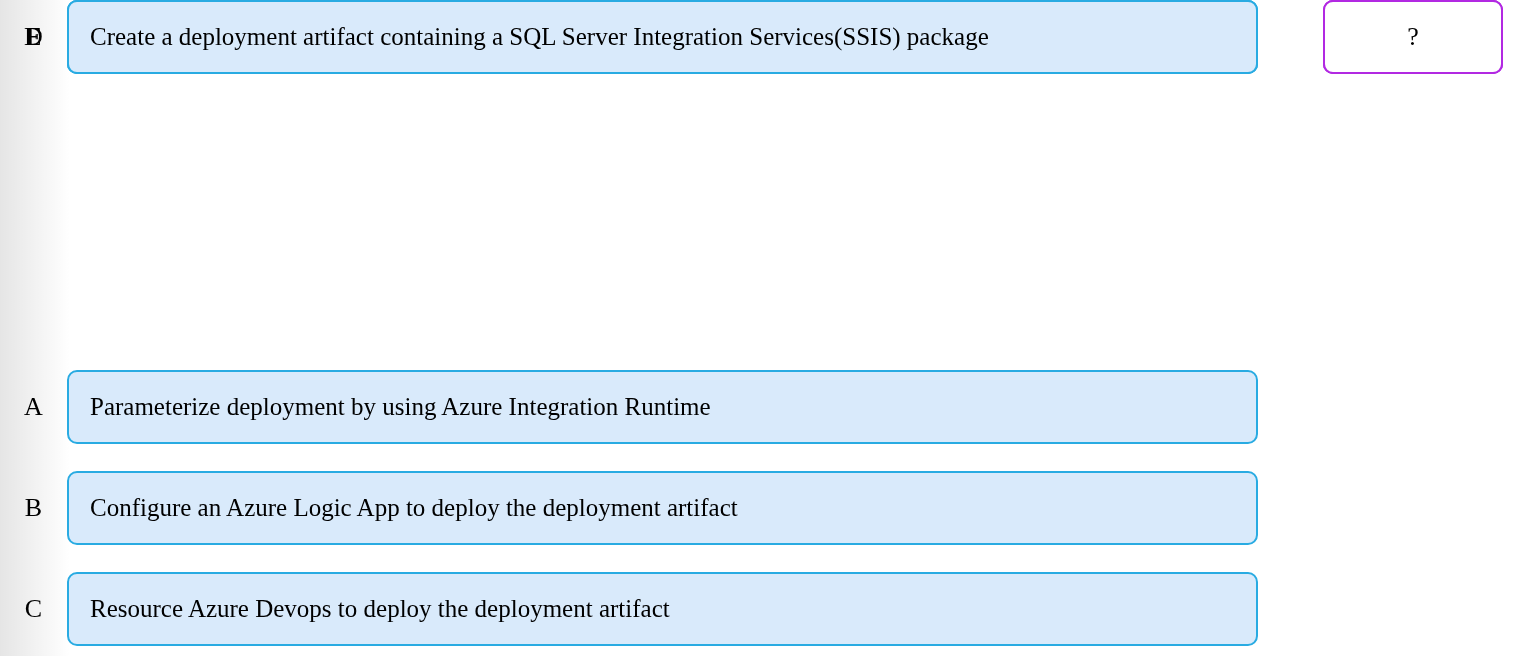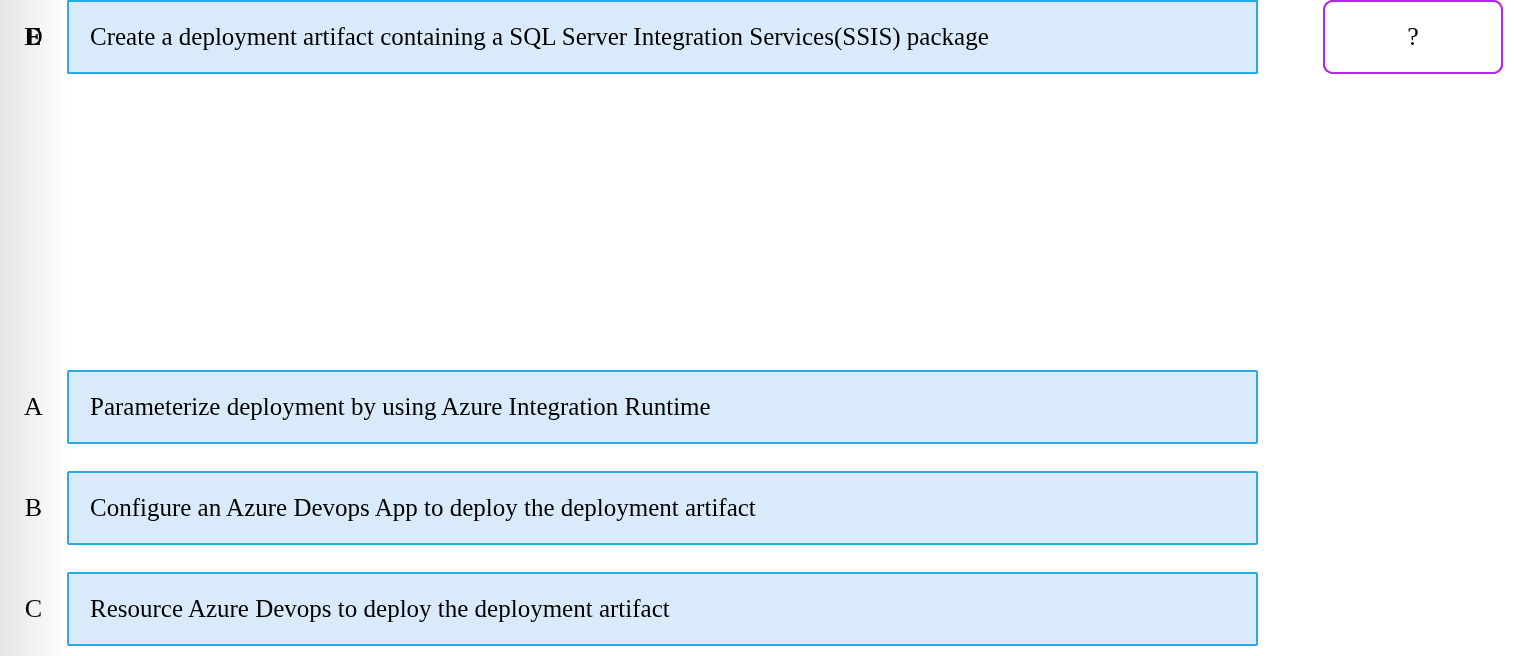--- a/index.html
+++ b/index.html
@@ -47,21 +47,21 @@
     width: 67px;
     display: flex;
     align-items: center;
     justify-content: center;
     font-size: 26px;
   }
   .option-box {
     flex: 1;
     border: 2.5px solid var(--option-border, #29abe2);
     background: var(--option-fill, #d9eafb);
-    border-radius: 2px;
+    border-radius: 10px;
     display: flex;
     align-items: center;
     padding-left: 21px;
     font-size: 25px;
     white-space: nowrap;
     overflow: hidden;
     cursor: grab;
   }
   .answer-slot {
     position: absolute;
@@ -90,21 +90,21 @@
 
 <div class="col-header right">Answer Area</div>
 
 <div class="opt-row">
   <div class="letter-cell">A</div>
   <div class="option-box">Parameterize deployment by using Azure Integration Runtime</div>
 </div>
 
 <div class="opt-row">
   <div class="letter-cell">B</div>
-  <div class="option-box">Configure an Azure Devops App to deploy the deployment artifact</div>
+  <div class="option-box">Configure an Azure Logic App to deploy the deployment artifact</div>
 </div>
 
 <div class="opt-row">
   <div class="letter-cell">C</div>
   <div class="option-box">Resource Azure Devops to deploy the deployment artifact</div>
 </div>
 
 <div class="opt-row">
   <div class="letter-cell">D</div>
   <div class="option-box">Create a deployment artifact containing an extracted azure resource Manager template</div>

